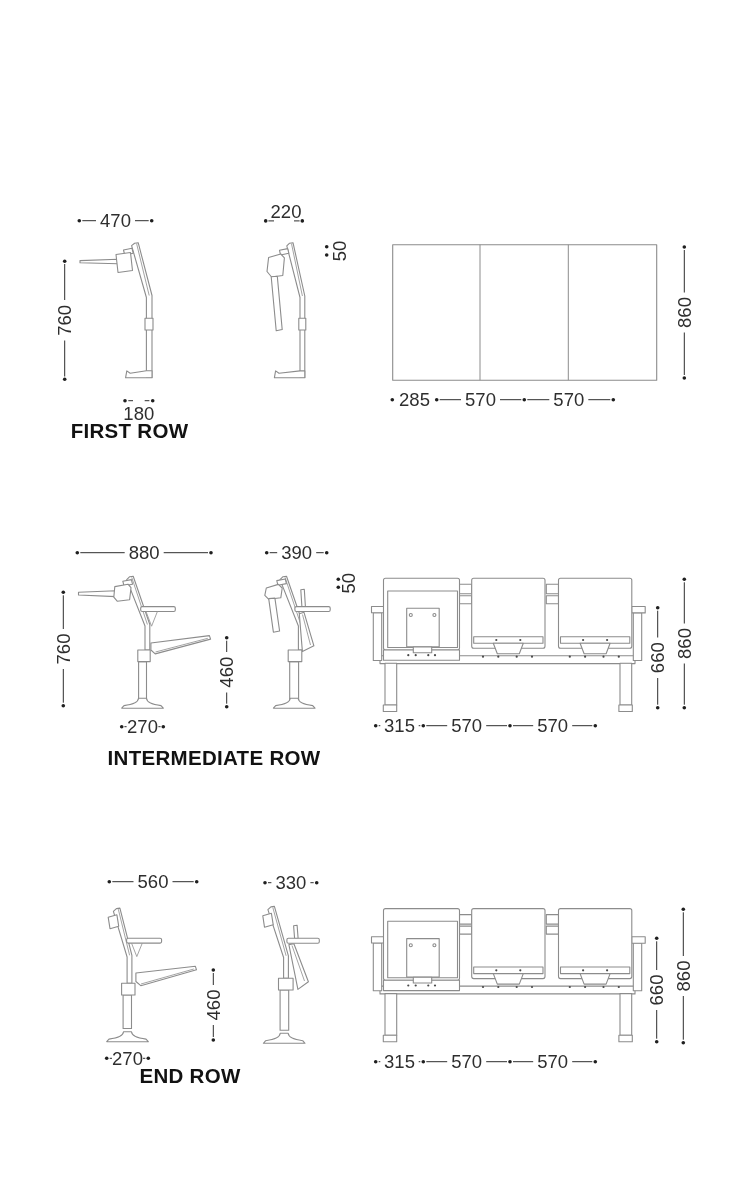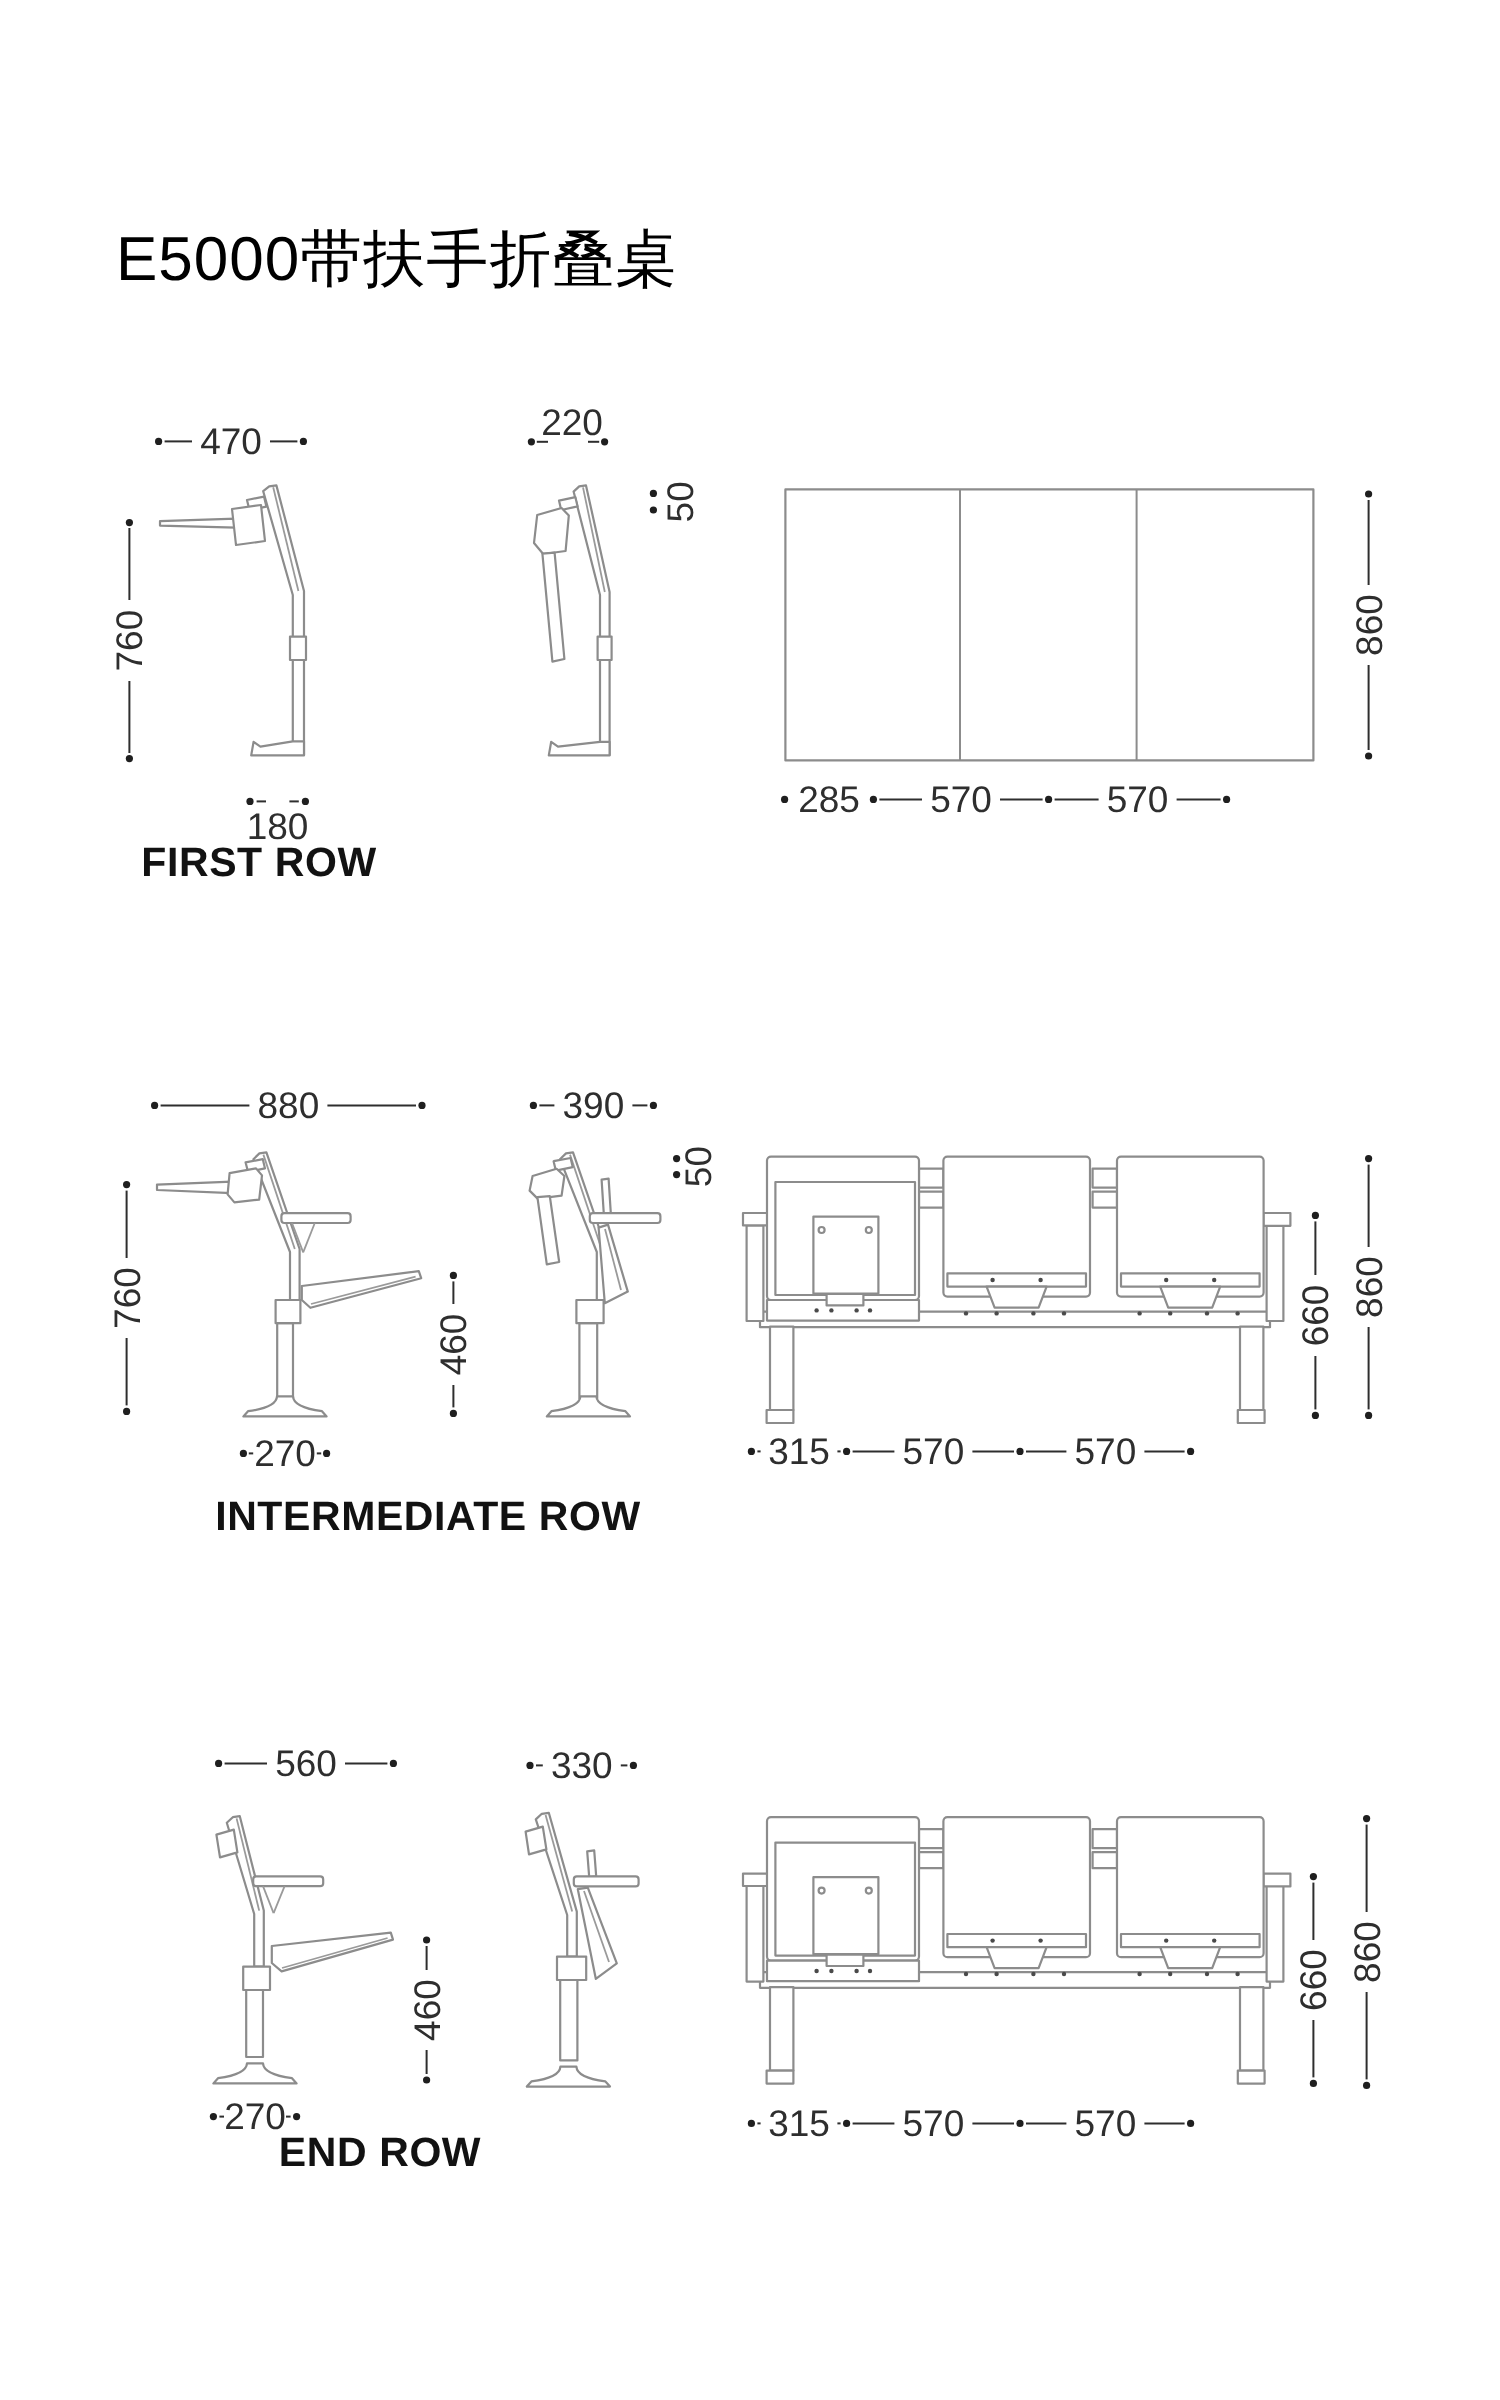--- a/index.html
+++ b/index.html
@@ -16,21 +16,20 @@
   .dim-dot    { fill:#1f1f1f; }
   .dim-text   { font-family:"Liberation Sans",sans-serif; font-size:18.5px; fill:#2e2e2e;
                 text-anchor:middle; }
   .row-label  { font-family:"Liberation Sans",sans-serif; font-size:20.5px; font-weight:600;
                 fill:#121212; text-anchor:middle; letter-spacing:0.3px; }
 </style>
 </head>
 <body>
 
 <div class="canvas">
-  <h1>E5000带扶手折叠桌</h1>
 
   <svg width="750" height="1200" viewBox="0 0 750 1200">
     <defs>
       <circle id="dot" class="dim-dot" r="1.8"></circle>
       <path id="foot" class="draw" d="M -4 -10 C -4.2 -6.2 -9.5 -3.8 -18.5 -2.6 L -20.8 0 L 20.8 0 L 18.5 -2.6 C 9.5 -3.8 4.2 -6.2 4 -10 Z"></path>
       <g id="front-unit">
         <rect class="draw" x="9" y="77.5" width="255" height="7.8"></rect>
         <rect class="draw" x="14" y="85" width="11.7" height="41.7"></rect>
         <rect class="draw" x="12.3" y="126.7" width="13.4" height="6.5"></rect>
         <rect class="draw" x="249" y="85" width="11.7" height="41.7"></rect>

